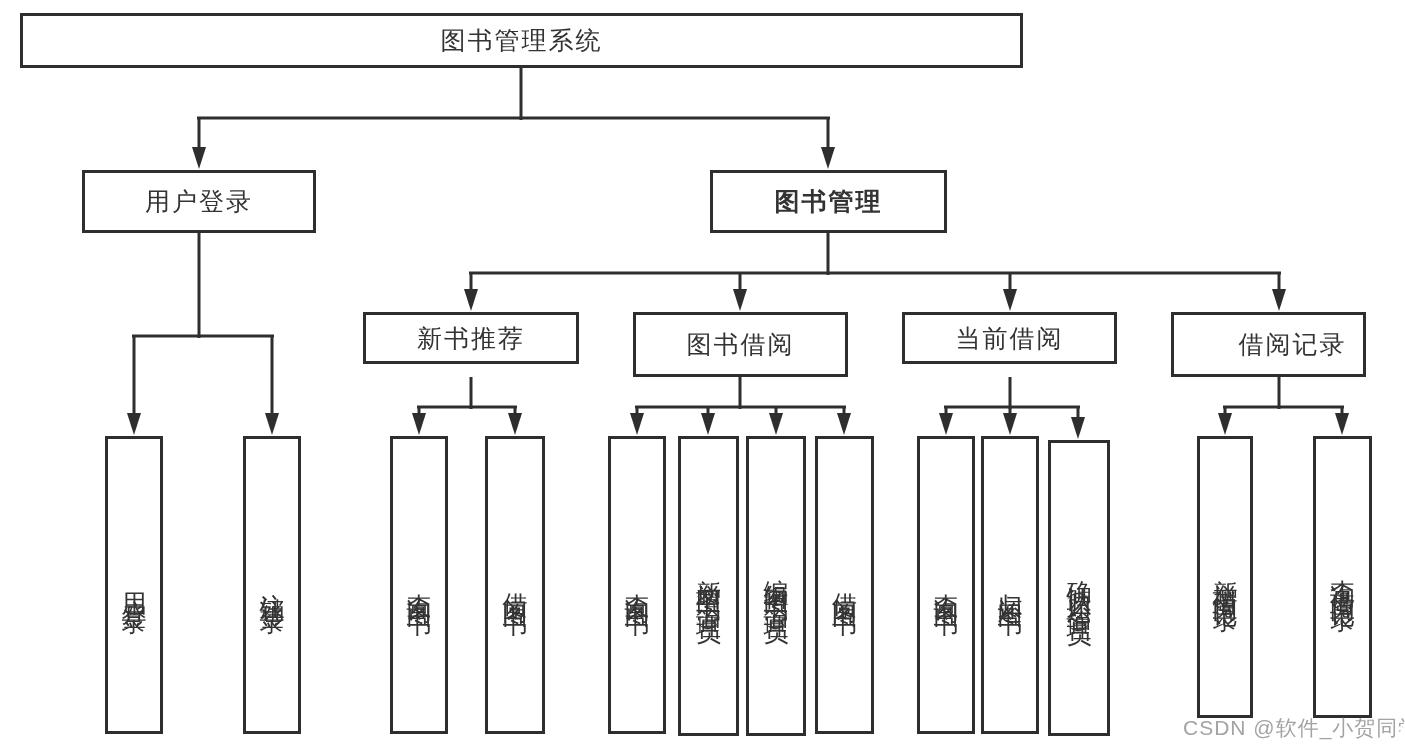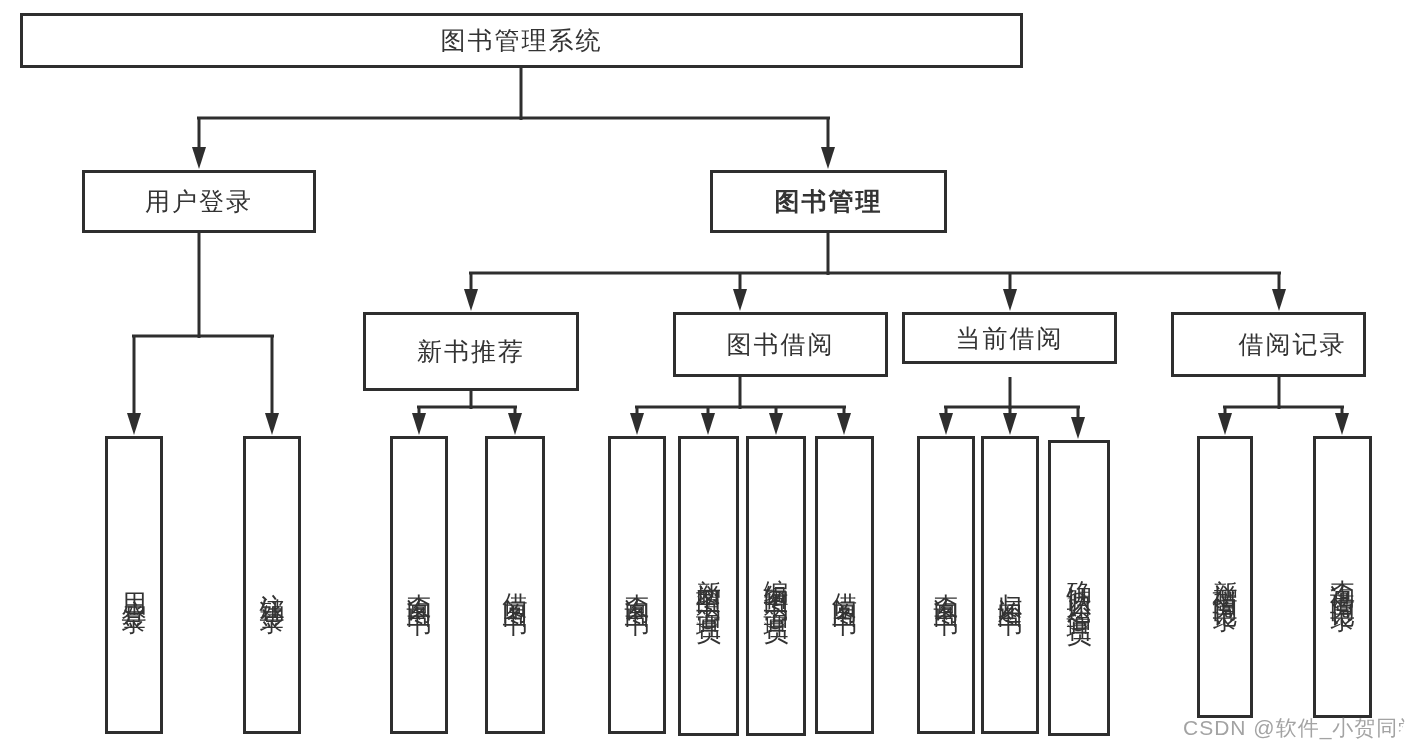--- a/index.html
+++ b/index.html
@@ -134,22 +134,22 @@
       <line x1="1342" y1="407" x2="1342" y2="423"></line>
       <polygon points="1335,413 1349,413 1342,435"></polygon>
     </g>
   </svg>
 
   <div class="node h" style="left:20px; top:13px; width:1003px; height:55px;">图书管理系统</div>
 
   <div class="node h" style="left:82px; top:170px; width:234px; height:63px;">用户登录</div>
   <div class="node h" style="left:710px; top:170px; width:237px; height:63px;font-weight:bold;">图书管理</div>
 
-  <div class="node h" style="left:363px; top:312px; width:216px; height:79px;">新书推荐</div>
-  <div class="node h" style="left:633px; top:312px; width:215px; height:65px;margin-left:40px;">图书借阅</div>
+  <div class="node h" style="left:363px; top:312px; width:216px; height:52px;">新书推荐</div>
+  <div class="node h" style="left:633px; top:312px; width:215px; height:65px;">图书借阅</div>
   <div class="node h" style="left:902px; top:312px; width:215px; height:52px;">当前借阅</div>
   <div class="node h" style="left:1171px; top:312px; width:195px; height:65px;padding-left:48px;">借阅记录</div>
 
   <div class="node v" style="left:105px; top:436px; width:58px; height:298px;">用户登录</div>
   <div class="node v" style="left:243px; top:436px; width:58px; height:298px;">注销登录</div>
 
   <div class="node v" style="left:390px; top:436px; width:58px; height:298px;">查询图书</div>
   <div class="node v" style="left:485px; top:436px; width:60px; height:298px;">借阅图书</div>
 
   <div class="node v" style="left:608px; top:436px; width:58px; height:298px;">查询图书</div>

